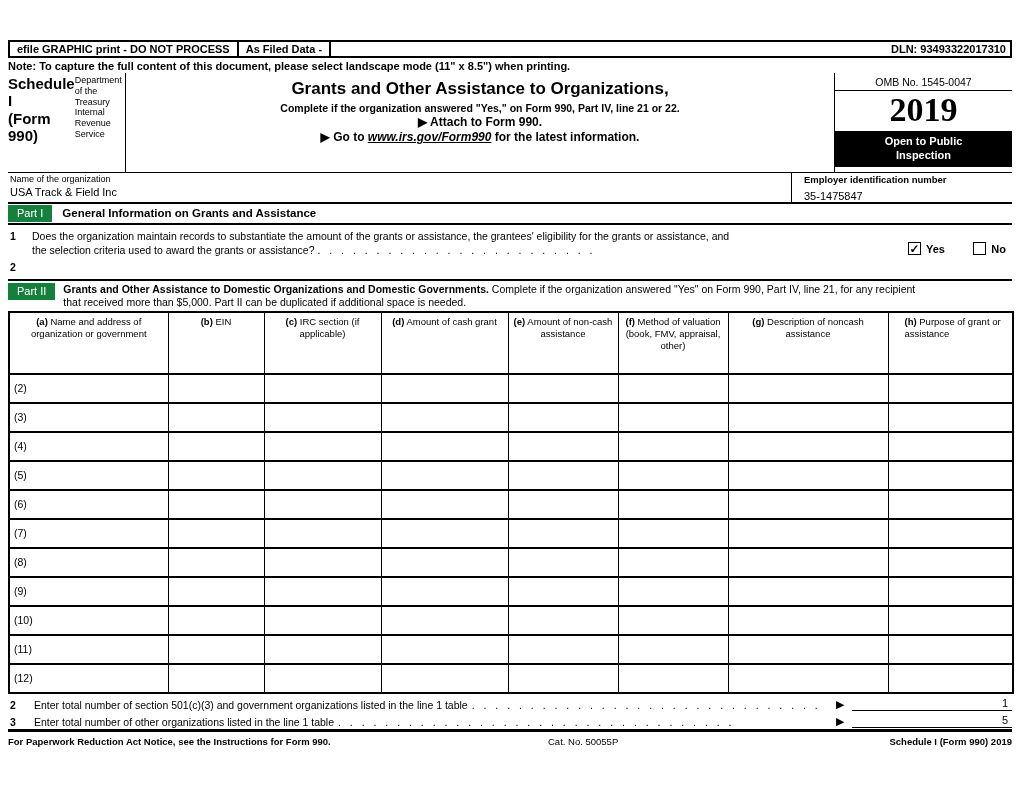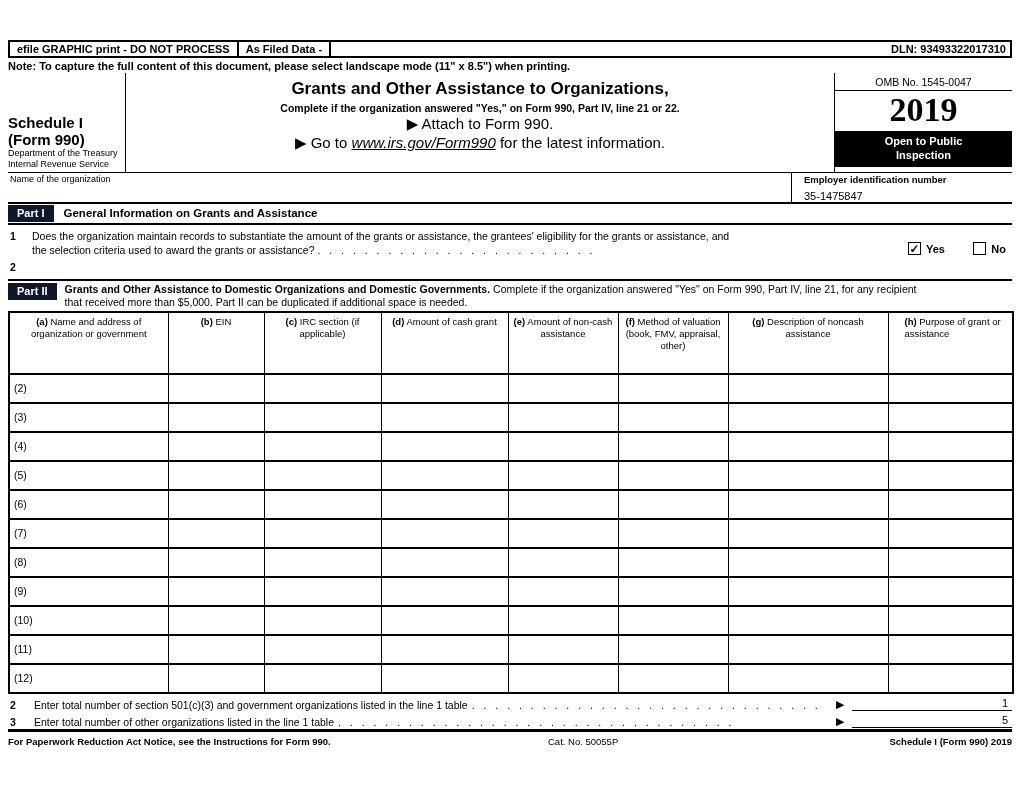--- a/index.html
+++ b/index.html
@@ -13,45 +13,45 @@
 
   
   .banner { display: flex; align-items: stretch; border: 2px solid #000; height: 18px; font-weight: bold; font-size: 11px; }
   .banner .seg { padding: 1px 7px 0; border-right: 2px solid #000; white-space: nowrap; }
   .banner .dln { margin-left: auto; padding: 1px 4px 0; white-space: nowrap; }
 
   .note { font-weight: bold; font-size: 11px; padding: 2px 0 1px; }
 
   
   .form-header { display: flex; min-height: 94px; }
-  .fh-left { width: 118px; border-right: 1px solid #000; display: flex; flex-direction: column; justify-content: flex-end; padding: 2px 2px 2px 0; }
+  .fh-left { width: 118px; border-right: 1px solid #000; display: flex; flex-direction: row; justify-content: flex-start; padding: 2px 2px 2px 0; }
   .fh-schedule { font-weight: bold; font-size: 15px; line-height: 1.15; }
   .fh-dept { font-size: 9px; line-height: 1.2; }
   .fh-center { flex: 1; text-align: center; padding-top: 5px; }
   .fh-title { font-weight: bold; font-size: 17px; line-height: 1.25; }
   .fh-sub { font-weight: bold; font-size: 10.5px; margin-top: 3px; }
-  .fh-arrowline { font-weight: normal; font-size: 15px; margin-top: 1px; }
+  .fh-arrowline { font-weight: bold; font-size: 12px; margin-top: 1px; }
   .fh-link { font-style: italic; text-decoration: underline; color: #000; }
   .fh-right { width: 178px; border-left: 1px solid #000; display: flex; flex-direction: column; }
   .omb { font-size: 10.5px; text-align: center; padding: 3px 0 2px; border-bottom: 1px solid #000; }
   .year { font-family: "Liberation Serif", serif; font-weight: bold; font-size: 34px; text-align: center; line-height: 1.0; padding: 2px 0 4px; }
   .open-box { background: #000; color: #fff; font-weight: bold; font-size: 11px; text-align: center; line-height: 1.3; padding: 3px 0 4px; margin-bottom: 5px; }
 
   
   .name-row { display: flex; border-top: 1px solid #000; border-bottom: 2.5px solid #000; height: 32px; }
   .nr-left { flex: 1; padding: 1px 2px; }
   .nr-right { width: 221px; border-left: 1px solid #000; padding: 1px 12px; }
   .small-label { font-size: 9px; }
   .small-label.b { font-weight: bold; font-size: 9.5px; }
   .nr-value { font-size: 11px; margin-top: 2px; }
   .nr-right .nr-value { margin-top: 5px; }
 
   
   .part-bar { display: flex; align-items: center; border-bottom: 2px solid #000; padding: 1px 0; }
-  .part-tab { background: #0f172a; color: #fff; font-weight: bold; font-size: 11px; padding: 2px 9px 3px; white-space: nowrap; }
+  .part-tab { background: #15803d; color: #fff; font-weight: normal; font-size: 11px; padding: 2px 9px 3px; white-space: nowrap; }
   .part-title { font-weight: bold; font-size: 11.5px; margin-left: 10px; }
   .part-bar2 { display: flex; align-items: flex-start; border-top: 2px solid #000; padding: 2px 0 2px; }
   .p2-text { margin-left: 8px; font-size: 10.5px; line-height: 13px; }
   .p2-text b { font-size: 10.5px; }
 
   
   .q-line { display: flex; font-size: 10.5px; line-height: 14px; }
   .q-line.first { padding-top: 4px; }
   .q-num { width: 24px; font-weight: bold; padding-left: 2px; flex: none; }
   .q-text { flex: 1; }
@@ -127,20 +127,21 @@
         <div class="open-box">
           <div>Open to Public</div>
           <div>Inspection</div>
         </div>
       </div>
     </div>
 
     <div class="name-row">
       <div class="nr-left">
         <div class="small-label">Name of the organization</div>
+        <div class="nr-value">USA Track &amp; Field Inc</div>
       </div>
       <div class="nr-right">
         <div class="small-label b">Employer identification number</div>
         <div class="nr-value">35-1475847</div>
       </div>
     </div>
 
     <div class="part-bar">
       <div class="part-tab">Part I</div>
       <div class="part-title">General Information on Grants and Assistance</div>

